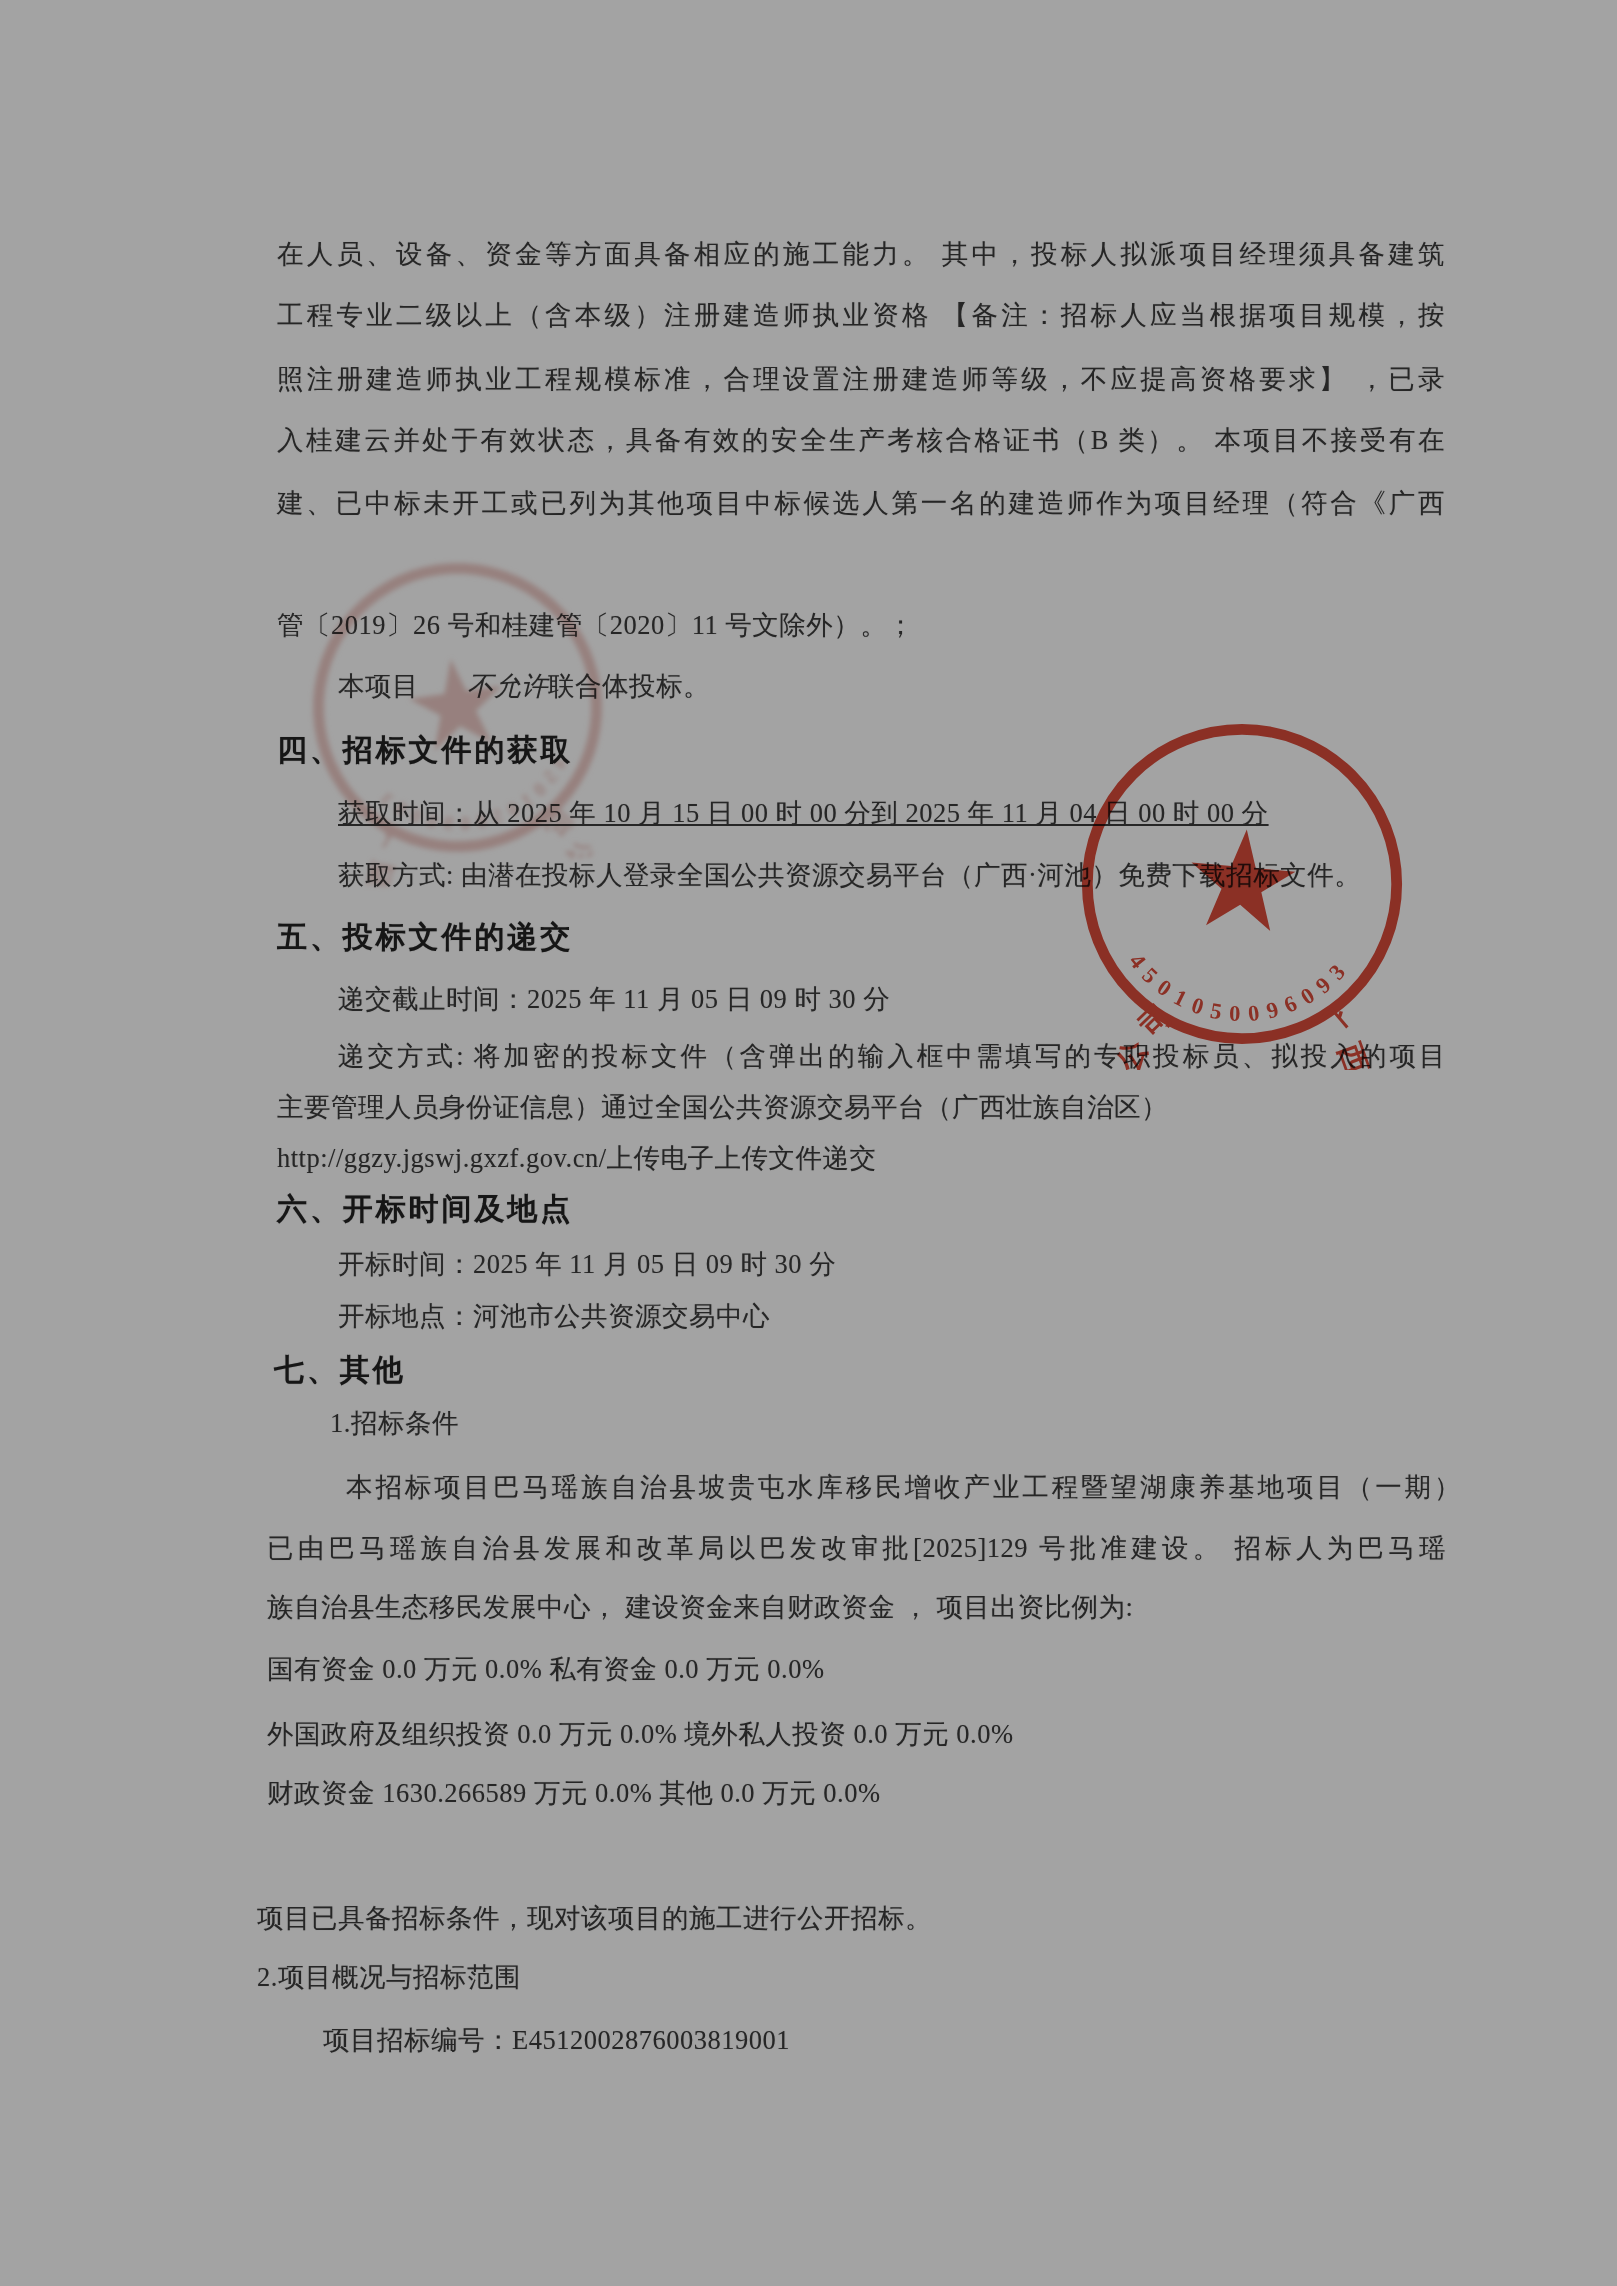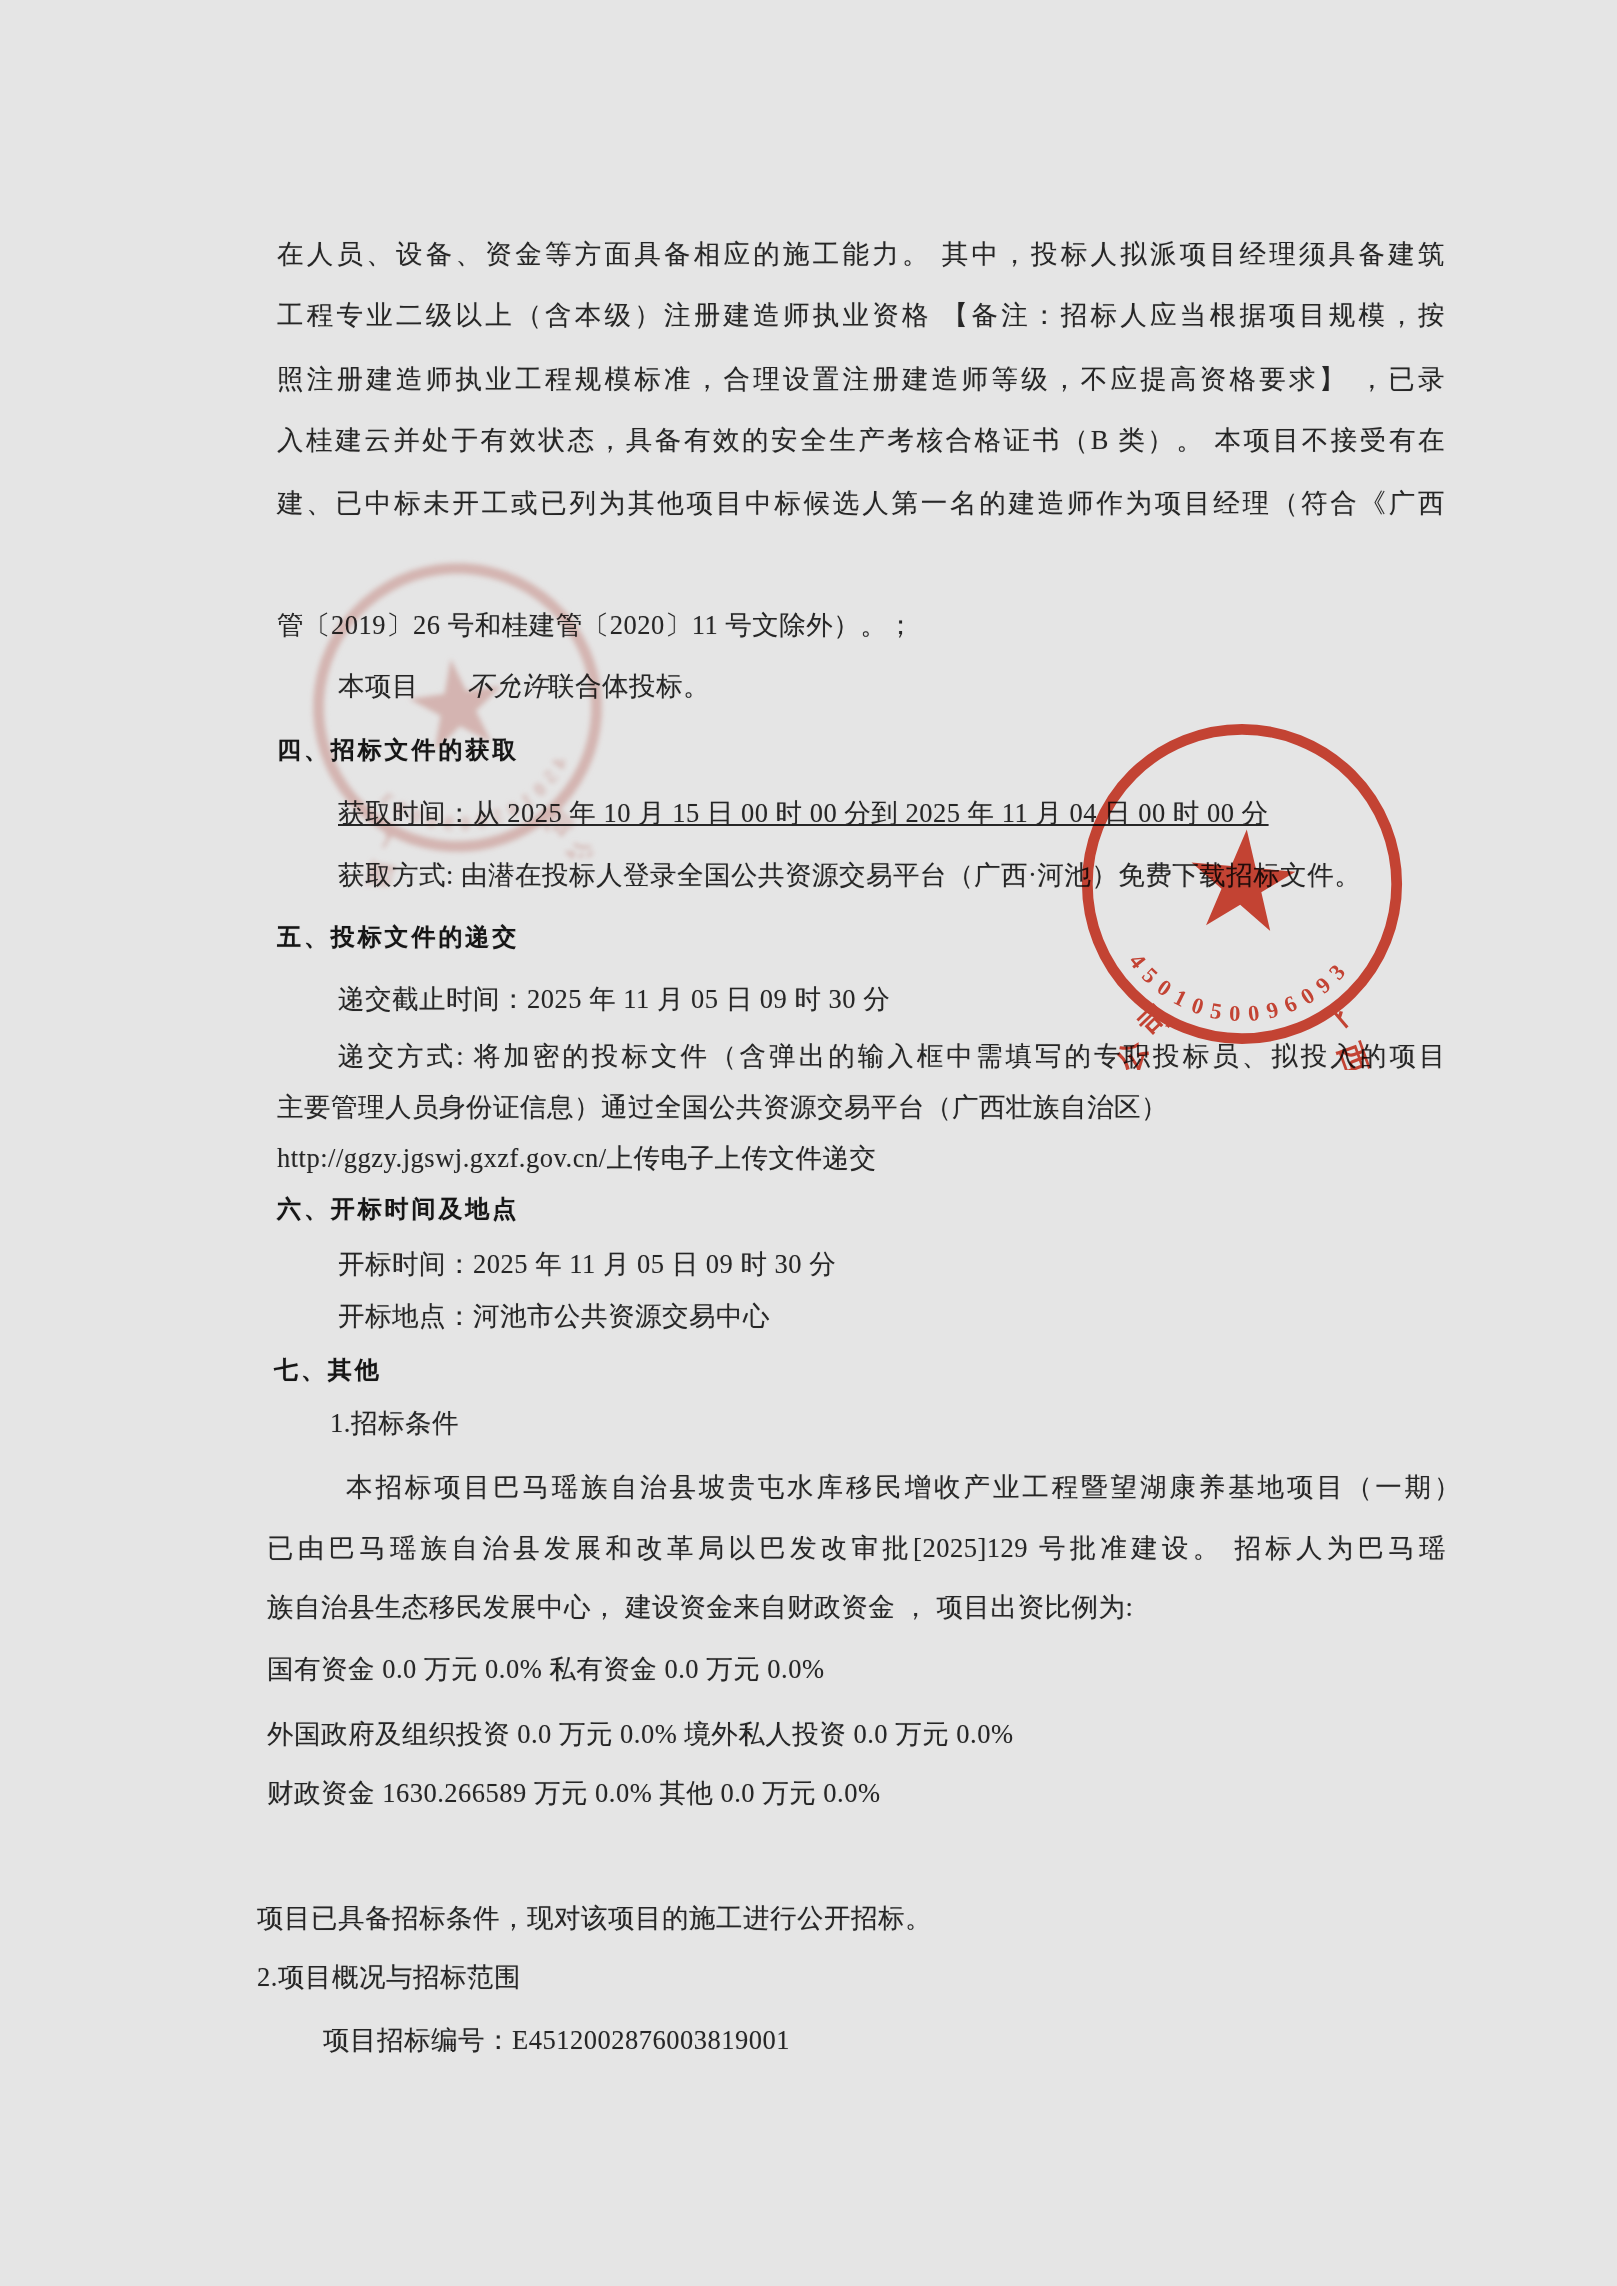--- a/index.html
+++ b/index.html
@@ -1,34 +1,34 @@
 <!DOCTYPE html>
 <html><head>
 <meta charset="utf-8">
 <style>
   html,body{margin:0;padding:0;}
   body{
     width:1617px;height:2287px;position:relative;overflow:hidden;
     background:#ffffff;
     font-family:"Liberation Serif", serif;
   }
-  .page{position:absolute;inset:0;background:#e5e5e5;}
+  .page{position:absolute;inset:0;background:#a3a3a3;}
   .ln{
     position:absolute;
     font-size:26.5px;line-height:61px;height:61px;
     color:#262626;letter-spacing:0.5px;white-space:nowrap;
     text-shadow:0 0 1px rgba(40,40,40,.25);
   }
   .just{
     white-space:normal;text-align:justify;text-align-last:justify;
   }
   .hd{
     position:absolute;
     font-family:"Liberation Sans", sans-serif;
-    font-weight:700;font-size:24px;line-height:61px;height:61px;
+    font-weight:700;font-size:30px;line-height:61px;height:61px;
     color:#161616;letter-spacing:2.9px;white-space:nowrap;
     text-shadow:0 0 1px rgba(0,0,0,.3);
   }
   .it{font-style:italic;margin-left:48px;}
   
   #a1{top:224px;left:277px;width:1168px;}
   #a2{top:285px;left:277px;width:1168px;}
   #a3{top:349px;left:277px;width:1168px;}
   #a4{top:410px;left:277px;width:1168px;}
   #a5{top:473px;left:277px;width:1168px;}

